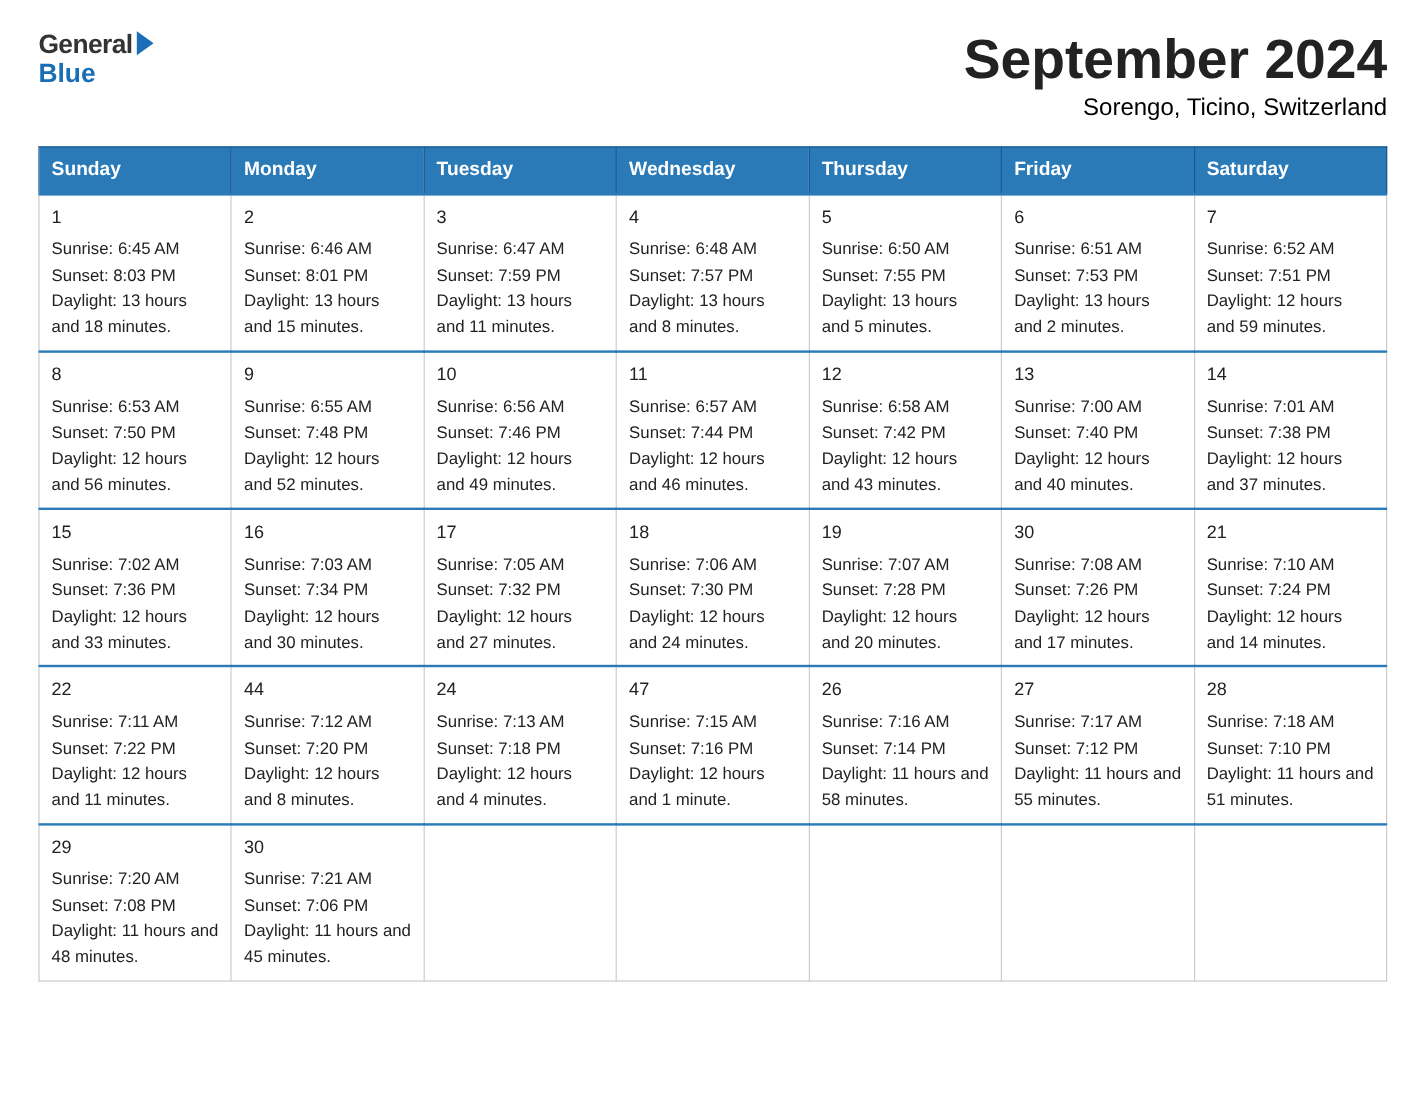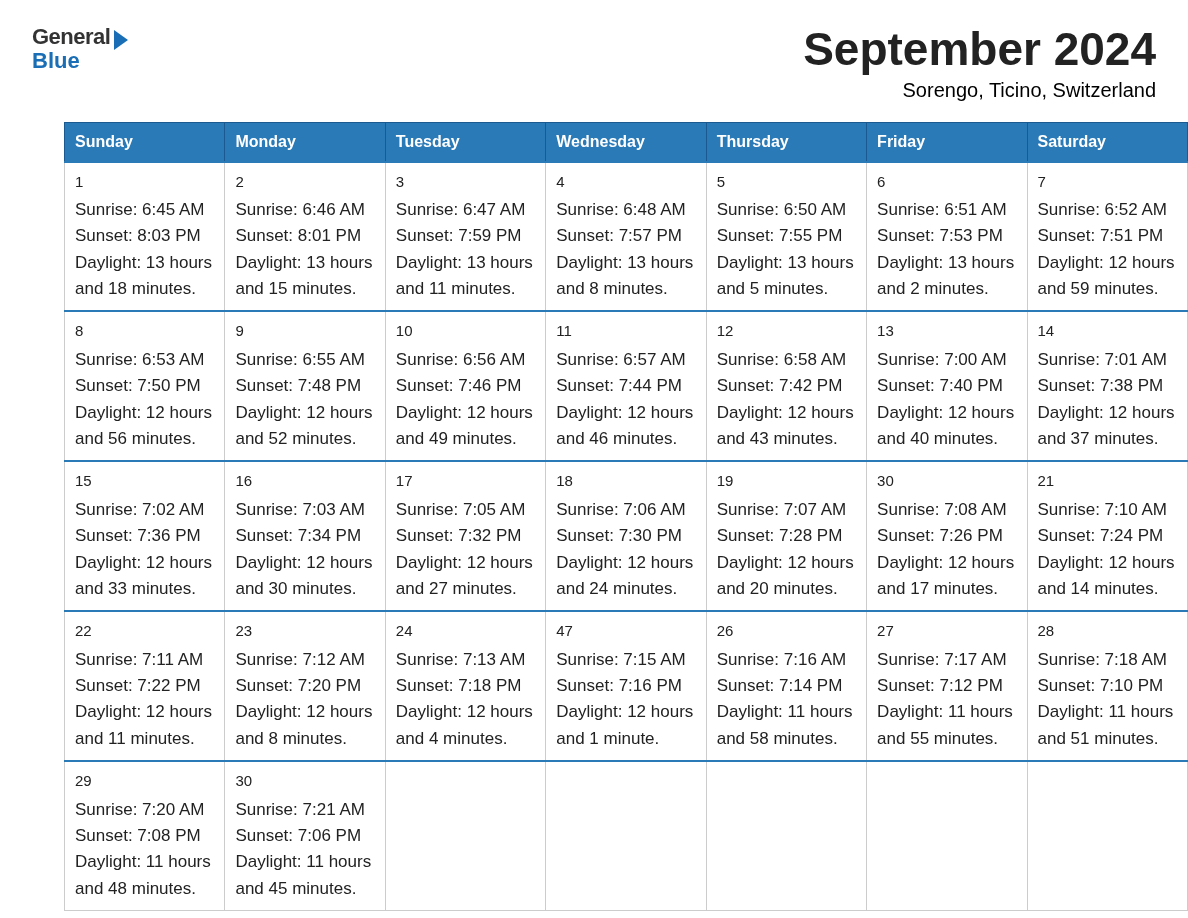--- a/index.html
+++ b/index.html
@@ -16,21 +16,21 @@
       align-items: flex-start;
       margin-bottom: 20px;
     }
     .logo {
       display: flex;
       flex-direction: column;
       align-items: flex-start;
     }
     .logo-top {
       display: flex;
-      align-items: flex-end;
+      align-items: center;
     }
     .logo-general {
       font-size: 22px;
       font-weight: bold;
       color: #333;
       letter-spacing: -0.5px;
     }
     .logo-triangle {
       width: 0;
       height: 0;
@@ -58,21 +58,20 @@
     }
     .location {
       font-size: 20px;
       color: #000000;
       margin-top: 4px;
     }
     .calendar {
       width: 100%;
       border-collapse: collapse;
       border: 1px solid #aaa;
-      margin-left: 32px;
     }
     .calendar th {
       background-color: #2a7ab8;
       color: #fff;
       padding: 10px 10px;
       font-size: 16px;
       font-weight: bold;
       text-align: left;
       border: 1px solid #1a5a90;
     }
@@ -89,21 +88,21 @@
       border-bottom: 2px solid #2a7ab8;
     }
     .day-number {
       font-size: 15px;
       font-weight: normal;
       color: #222;
       display: block;
       margin-bottom: 4px;
     }
     .day-info {
-      font-size: 17px;
+      font-size: 14px;
       color: #222;
       line-height: 1.55;
     }
     .empty-cell {
       background: #fff;
     }
     .calendar tbody tr:last-child {
       border-bottom: none;
     }
   </style>
@@ -226,21 +225,21 @@
         <span class="day-number">21</span>
         <span class="day-info">Sunrise: 7:10 AM<br>Sunset: 7:24 PM<br>Daylight: 12 hours and 14 minutes.</span>
       </td>
       </tr>
       <tr>
         <td>
         <span class="day-number">22</span>
         <span class="day-info">Sunrise: 7:11 AM<br>Sunset: 7:22 PM<br>Daylight: 12 hours and 11 minutes.</span>
       </td>
         <td>
-        <span class="day-number">23</span>
+        <span class="day-number">44</span>
         <span class="day-info">Sunrise: 7:12 AM<br>Sunset: 7:20 PM<br>Daylight: 12 hours and 8 minutes.</span>
       </td>
         <td>
         <span class="day-number">24</span>
         <span class="day-info">Sunrise: 7:13 AM<br>Sunset: 7:18 PM<br>Daylight: 12 hours and 4 minutes.</span>
       </td>
         <td>
         <span class="day-number">47</span>
         <span class="day-info">Sunrise: 7:15 AM<br>Sunset: 7:16 PM<br>Daylight: 12 hours and 1 minute.</span>
       </td>

